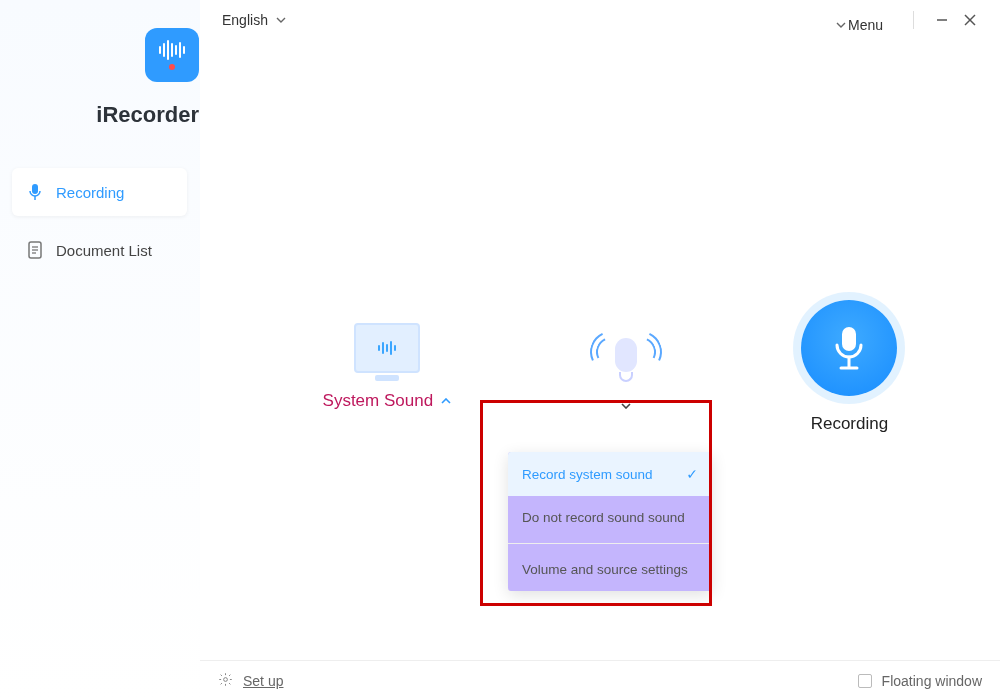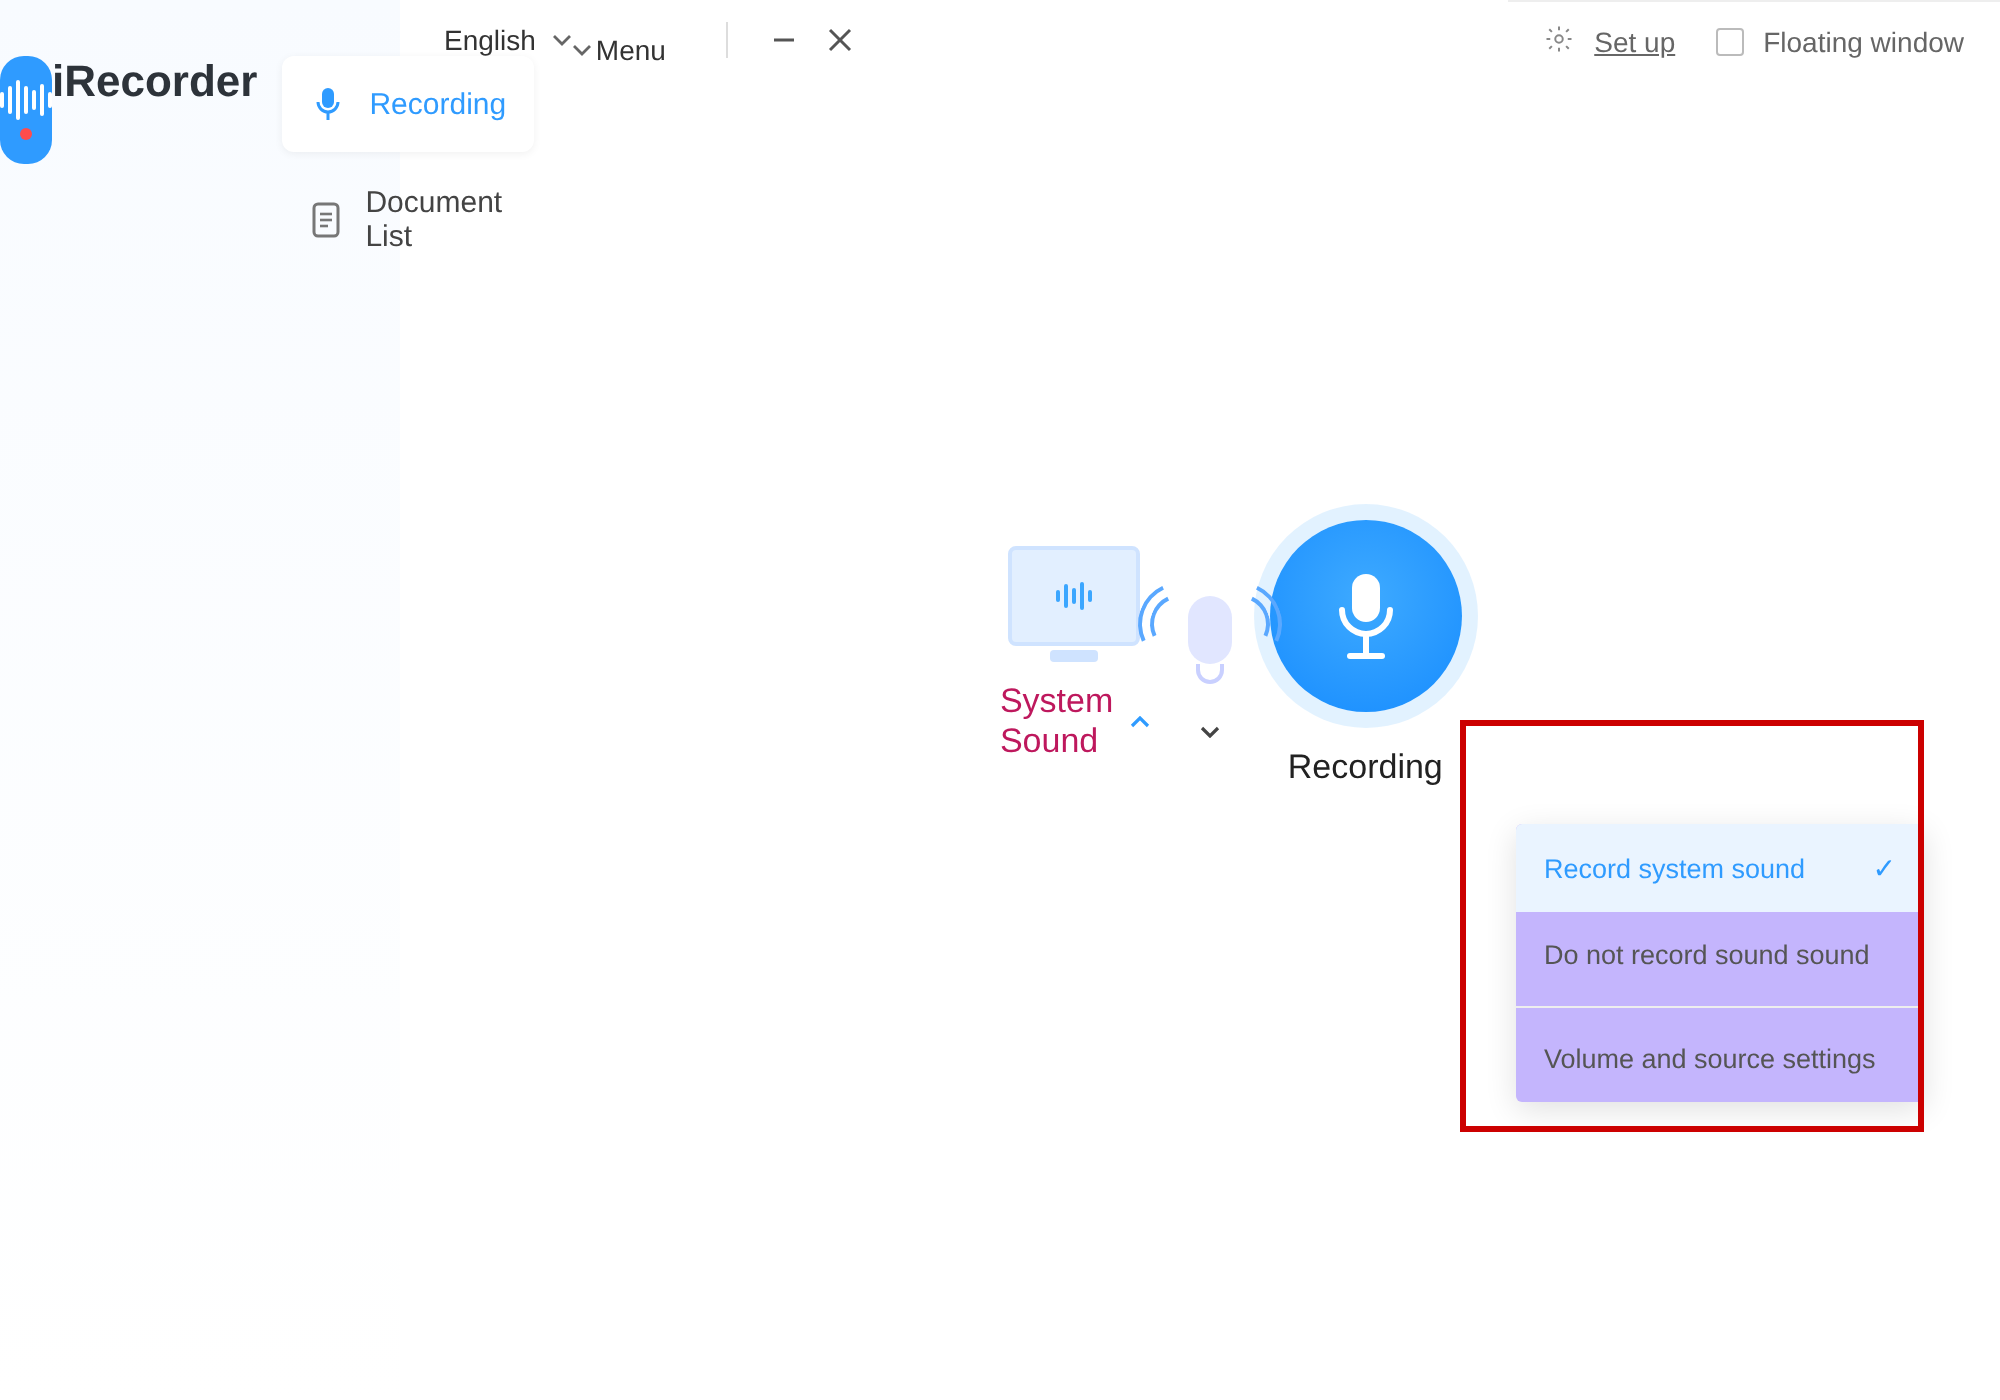--- a/index.html
+++ b/index.html
@@ -1,35 +1,35 @@
 <!DOCTYPE html>
 <html><head>
 <meta charset="utf-8">
 <style>
 * { box-sizing: border-box; margin: 0; padding: 0; font-family: -apple-system, BlinkMacSystemFont, "Segoe UI", Arial, sans-serif; }
 html, body { width: 1000px; height: 700px; overflow: hidden; background: #fff; }
 
 .app { display: flex; width: 100%; height: 100%; position: relative; }
 
 
-.sidebar { width: 200px; height: 100%; background: linear-gradient(180deg, #f8fbff 0%, #ffffff 100%); border-right: 1px solid transparent; padding-top: 28px; display: flex; flex-direction: row; align-items: flex-start; }
+.sidebar { width: 200px; height: 100%; background: linear-gradient(180deg, #f8fbff 0%, #ffffff 100%); border-right: 1px solid transparent; padding-top: 28px; display: flex; flex-direction: column; align-items: flex-end; }
 .logo-box { width: 54px; height: 54px; background: #2f9bff; border-radius: 12px; display: flex; flex-direction: column; align-items: center; justify-content: center; margin-bottom: 20px; }
 .logo-wave { display: flex; align-items: center; gap: 2px; }
 .logo-wave span { display: block; width: 2px; background: #fff; border-radius: 2px; }
 .logo-wave span:nth-child(1){height:8px;} .logo-wave span:nth-child(2){height:14px;} .logo-wave span:nth-child(3){height:20px;} .logo-wave span:nth-child(4){height:14px;} .logo-wave span:nth-child(5){height:10px;} .logo-wave span:nth-child(6){height:16px;} .logo-wave span:nth-child(7){height:8px;}
 .logo-dot { width:6px; height:6px; background:#ff4c4c; border-radius:50%; margin-top:4px; }
 .app-name { font-size: 22px; font-weight: 700; color: #2d333a; margin-bottom: 40px; }
 
 .nav { width: 100%; padding: 0 12px; }
 .nav-item { display: flex; align-items: center; height: 48px; border-radius: 6px; padding: 0 14px; font-size: 15px; color: #444; gap: 12px; cursor: pointer; }
 .nav-item.active { background: #fff; color: #2f9bff; box-shadow: 0 1px 4px rgba(0,0,0,0.06); }
 .nav-item .nav-icon { width: 18px; height: 18px; display:flex; align-items:center; justify-content:center; }
 
 
-.main { flex: 1; display: flex; flex-direction: row; position: relative; }
+.main { flex: 1; display: flex; flex-direction: column; position: relative; }
 
 
 .titlebar { height: 40px; display: flex; align-items: center; padding: 0 16px; font-size: 14px; color: #333; }
 .lang { display: flex; align-items: center; gap: 8px; margin-left: 6px; cursor: pointer; }
 .tb-spacer { flex: 1; }
 .menu-btn { display: flex; align-items: center; gap: 2px; margin-right: 16px; cursor: pointer; margin-top: 10px; }
 .tb-divider { width: 1px; height: 18px; background: #ddd; margin: 0 14px; }
 .win-btn { width: 28px; height: 28px; display:flex; align-items:center; justify-content:center; cursor:pointer; color:#555; }
 
 

